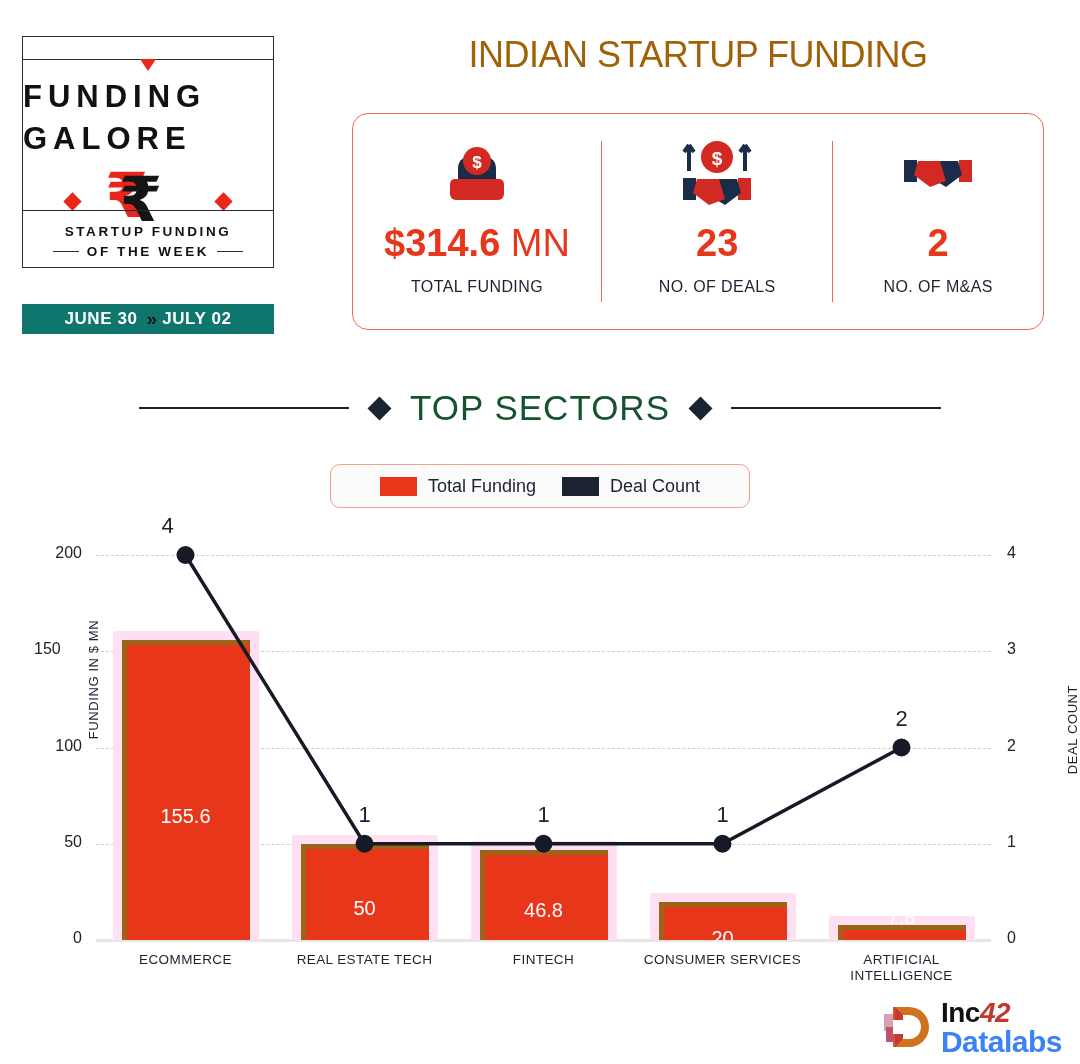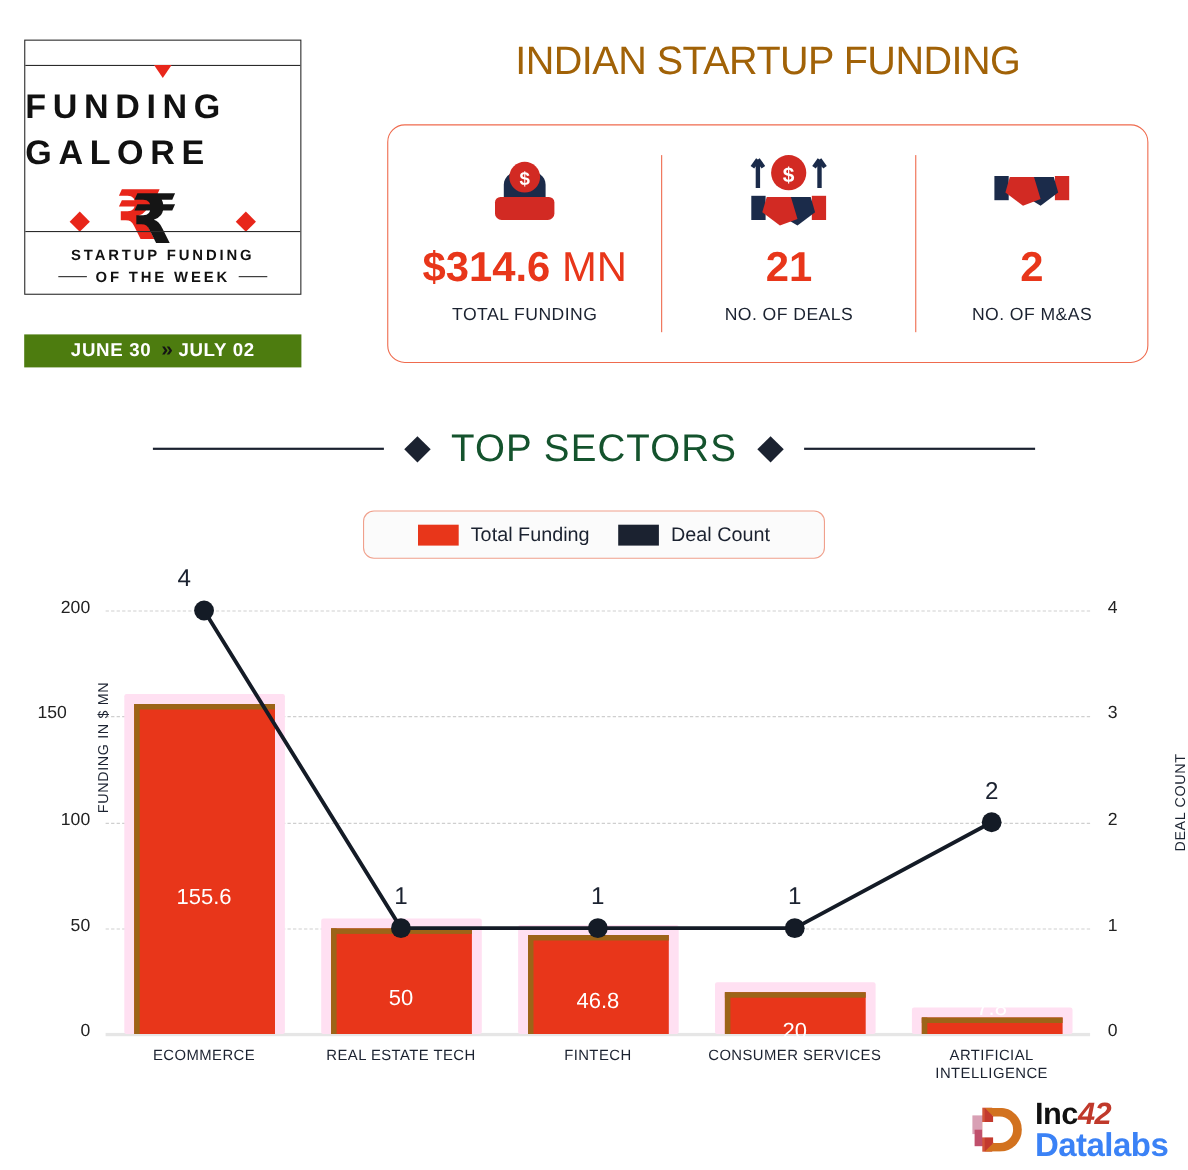--- a/index.html
+++ b/index.html
@@ -56,21 +56,21 @@
   }
   .logo-sub2row {
     position:absolute; left:0; bottom:8px; width:100%;
     display:flex; align-items:center; justify-content:center; gap:8px;
   }
   .logo-sub2row .hr { width:26px; height:1.4px; background:#2b2b2b; }
   .logo-sub2 { font-size:13.5px; font-weight:800; letter-spacing:2.6px; color:#111; }
 
   .date-badge {
     position:absolute; left:22px; top:304px;
-    width:252px; height:30px; background:#4d7c0f;
+    width:252px; height:30px; background:#0f766e;
     display:flex; align-items:center; justify-content:center; gap:9px;
     color:#fff; font-weight:800; font-size:17px; letter-spacing:0.6px;
   }
   .date-badge .chev { font-size:19px; letter-spacing:-4px; font-weight:900; color:#151515; }
 
   
   .main-title {
     position:absolute; left:352px; top:34px; width:692px;
     text-align:center; font-size:36px; font-weight:300;
     color:#a16207; letter-spacing:-0.5px; white-space:nowrap;
@@ -226,21 +226,21 @@
           <path d="M14 8 L14 34 M14 8 l-5 7 M14 8 l5 7" stroke="#1b2b4a" stroke-width="4" fill="none"></path>
           <path d="M70 8 L70 34 M70 8 l-5 7 M70 8 l5 7" stroke="#1b2b4a" stroke-width="4" fill="none"></path>
           <circle cx="42" cy="20" r="16" fill="#d22a23"></circle>
           <text x="42" y="28" font-size="19" font-weight="bold" fill="#fff" text-anchor="middle" font-family="Liberation Sans, sans-serif">$</text>
           <rect x="8" y="41" width="13" height="22" fill="#1b2b4a"></rect>
           <rect x="63" y="41" width="13" height="22" fill="#d22a23"></rect>
           <path d="M40 42 L62 42 L66 56 L50 68 L40 62 Z" fill="#1b2b4a"></path>
           <path d="M44 42 L22 42 L18 56 L34 68 L50 62 Z" fill="#d22a23"></path>
         </svg>
       </div>
-      <div class="stat-value">21</div>
+      <div class="stat-value">23</div>
       <div class="stat-label">NO. OF DEALS</div>
     </div>
 
     <div class="stat-div"></div>
 
     <div class="stat-col c3">
       <div class="stat-icon">
         <svg width="84" height="46" viewBox="0 0 84 46">
           <rect x="8" y="10" width="13" height="22" fill="#1b2b4a"></rect>
           <rect x="63" y="10" width="13" height="22" fill="#d22a23"></rect>

